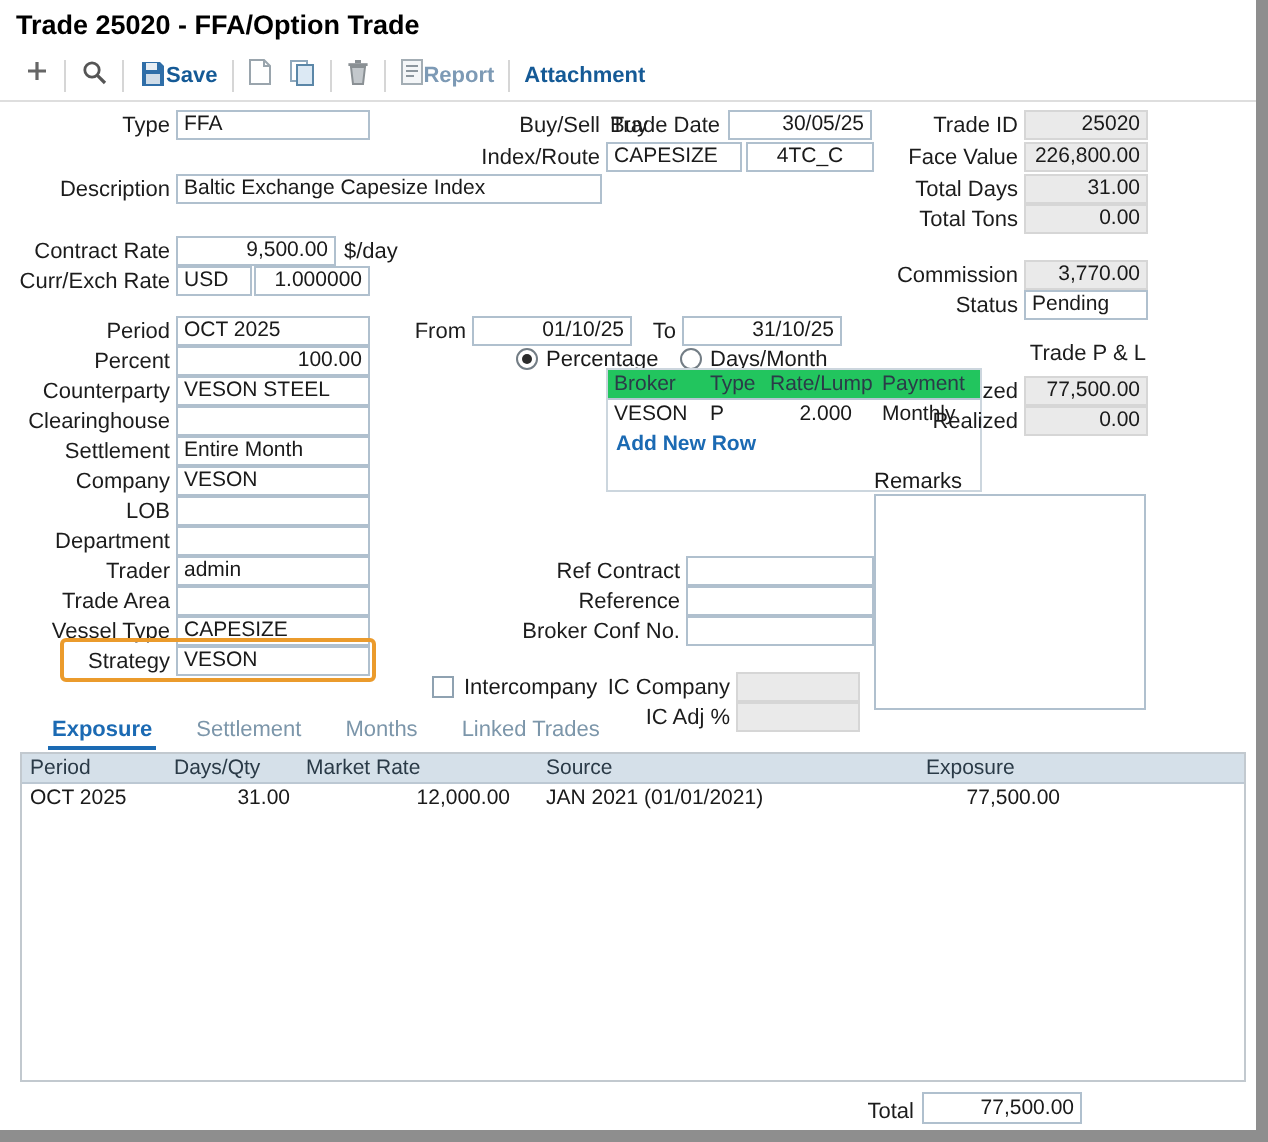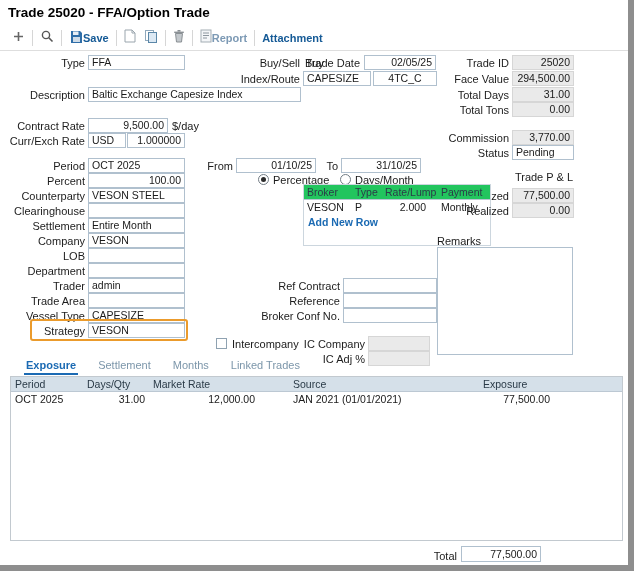--- a/index.html
+++ b/index.html
@@ -44,21 +44,21 @@
 
   .tabs { position:absolute; left:24px; top:358px; height:17px; display:flex; gap:18px; font-size:11px; }
   .tab { padding:1px 2px 2px 2px; color:#7c96aa; white-space:nowrap; cursor:default; }
   .tab.active { color:#1b6ab3; font-weight:bold; border-bottom:2px solid #1b6ab3; }
 
   .etable { position:absolute; left:10px; top:376px; width:613px; height:165px;
             border:1px solid #c2c9cf; background:#fff; font-size:10.5px; }
   .erow { display:flex; height:15px; line-height:15px; }
   .ehead { background:#d5e0e9; border-bottom:1px solid #bcc8d3; color:#2a3a47; }
   .ecell { padding:0 4px; overflow:hidden; white-space:nowrap; }
-  .ew1 { width:72px; } .ew2 { width:66px; } .ew3 { width:120px; } .ew4 { width:190px;margin-left:20px; } .ew5 { width:75px; }
+  .ew1 { width:72px; } .ew2 { width:66px; } .ew3 { width:120px; } .ew4 { width:190px; } .ew5 { width:75px; }
 </style>
 </head>
 <body>
 
 <div class="window">
 
   <div class="title">Trade 25020 - FFA/Option Trade</div>
 
   <div class="toolbar">
     <div class="tbtn">
@@ -116,29 +116,29 @@
       <span class="tlabel">Attachment</span>
     </div>
   </div>
   <div class="toolbar-line"></div>
 
   <div class="lbl" style="left:0;top:56px;width:85px">Type</div>
   <div class="fld" style="left:88px;top:55px;width:97px">FFA</div>
   <div class="lbl" style="left:240px;top:56px;width:60px">Buy/Sell</div>
   <div class="plain" style="left:305px;top:56px">Buy</div>
   <div class="lbl" style="left:295px;top:56px;width:65px">Trade Date</div>
-  <div class="fld num" style="left:364px;top:55px;width:72px">02/05/25</div>
+  <div class="fld num" style="left:364px;top:55px;width:72px">30/05/25</div>
   <div class="lbl" style="left:420px;top:56px;width:89px">Trade ID</div>
   <div class="fld ro num" style="left:512px;top:55px;width:62px">25020</div>
 
   <div class="lbl" style="left:230px;top:72px;width:70px">Index/Route</div>
   <div class="fld" style="left:303px;top:71px;width:68px">CAPESIZE</div>
   <div class="fld ctr" style="left:373px;top:71px;width:64px">4TC_C</div>
   <div class="lbl" style="left:420px;top:72px;width:89px">Face Value</div>
-  <div class="fld ro num" style="left:512px;top:71px;width:62px">294,500.00</div>
+  <div class="fld ro num" style="left:512px;top:71px;width:62px">226,800.00</div>
 
   <div class="lbl" style="left:0;top:88px;width:85px">Description</div>
   <div class="fld" style="left:88px;top:87px;width:213px">Baltic Exchange Capesize Index</div>
   <div class="lbl" style="left:420px;top:88px;width:89px">Total Days</div>
   <div class="fld ro num" style="left:512px;top:87px;width:62px">31.00</div>
 
   <div class="lbl" style="left:420px;top:103px;width:89px">Total Tons</div>
   <div class="fld ro num" style="left:512px;top:102px;width:62px">0.00</div>
 
   <div class="lbl" style="left:0;top:119px;width:85px">Contract Rate</div>

